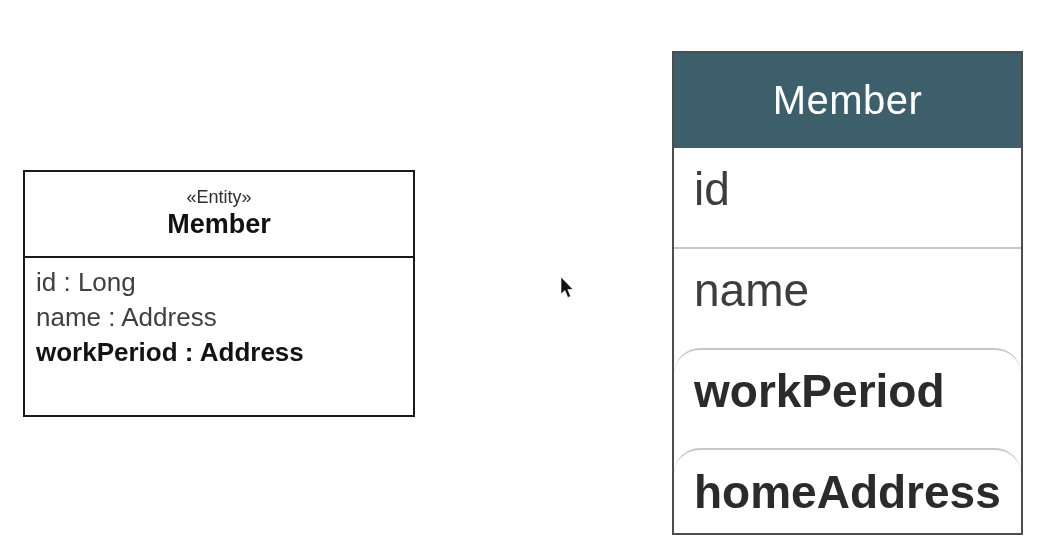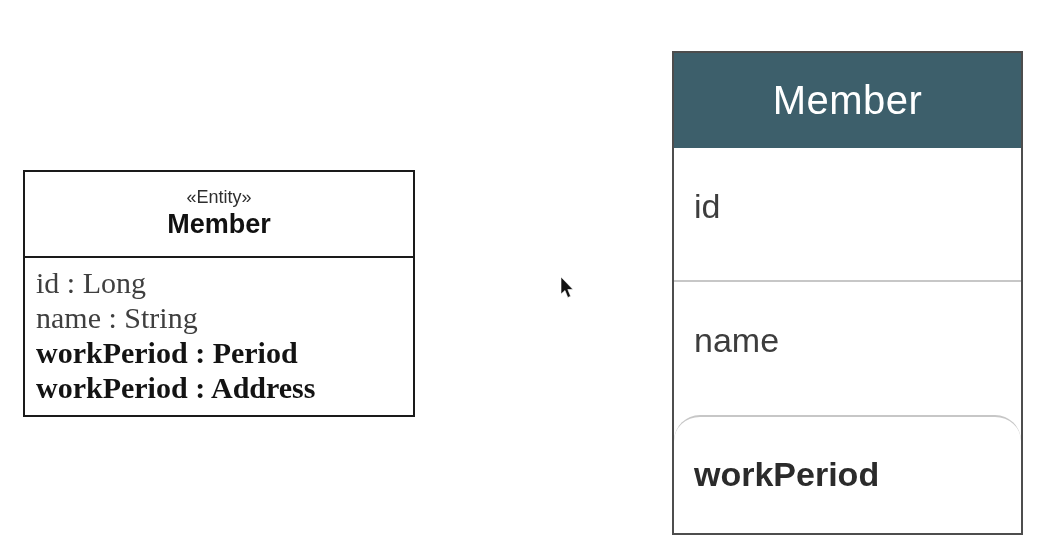--- a/index.html
+++ b/index.html
@@ -45,25 +45,24 @@
   .uml-class-name {
     font-size: 27px;
     font-weight: 700;
     color: #111111;
     line-height: 1.1;
   }
   .uml-attrs {
     padding: 7px 11px 0 11px;
   }
   .uml-attr {
-    font-size: 30px;
+    font-size: 26px;
     line-height: 35px;
     color: #3f3f3f;
     white-space: nowrap;
-    font-family: Liberation Serif, serif;
   }
   .uml-attr.bold {
     font-weight: 700;
     color: #131313;
   }
 
   
   .db-table {
     position: absolute;
     left: 672px;
@@ -85,21 +84,21 @@
     align-items: center;
     justify-content: center;
     font-size: 40px;
     letter-spacing: 0.5px;
   }
   .db-row {
     flex: 1 1 auto;
     display: flex;
     align-items: center;
     padding-left: 20px;
-    font-size: 34px;
+    font-size: 46px;
     color: #3d3d3d;
     box-sizing: border-box;
   }
   .db-row + .db-row {
     border-top: 2px solid #c7c7c7;
     margin-top: 16px;
   }
   .db-row.bold {
     font-weight: 700;
     color: #2b2b2b;
@@ -120,30 +119,30 @@
 
 <div class="stage">
 
   <div class="uml-box">
     <div class="uml-header">
       <div class="uml-stereotype">«Entity»</div>
       <div class="uml-class-name">Member</div>
     </div>
     <div class="uml-attrs">
       <div class="uml-attr">id : Long</div>
-      <div class="uml-attr">name : String</div>
-      <div class="uml-attr bold">workPeriod : Period</div>
+      <div class="uml-attr">name : Address</div>
       <div class="uml-attr bold">workPeriod : Address</div>
     </div>
   </div>
 
   <svg class="cursor" viewBox="0 0 14 23">
     <polygon points="1,0 1,17 5,13.5 7.8,20.5 10.6,19.3 7.8,12.5 13,12.5" fill="#111111" stroke="#ffffff" stroke-width="0.6"></polygon>
   </svg>
 
   <div class="db-table">
     <div class="db-header">Member</div>
     <div class="db-row">id</div>
     <div class="db-row">name</div>
     <div class="db-row bold">workPeriod</div>
+    <div class="db-row bold">homeAddress</div>
   </div>
 
 </div>
 
 </body></html>

